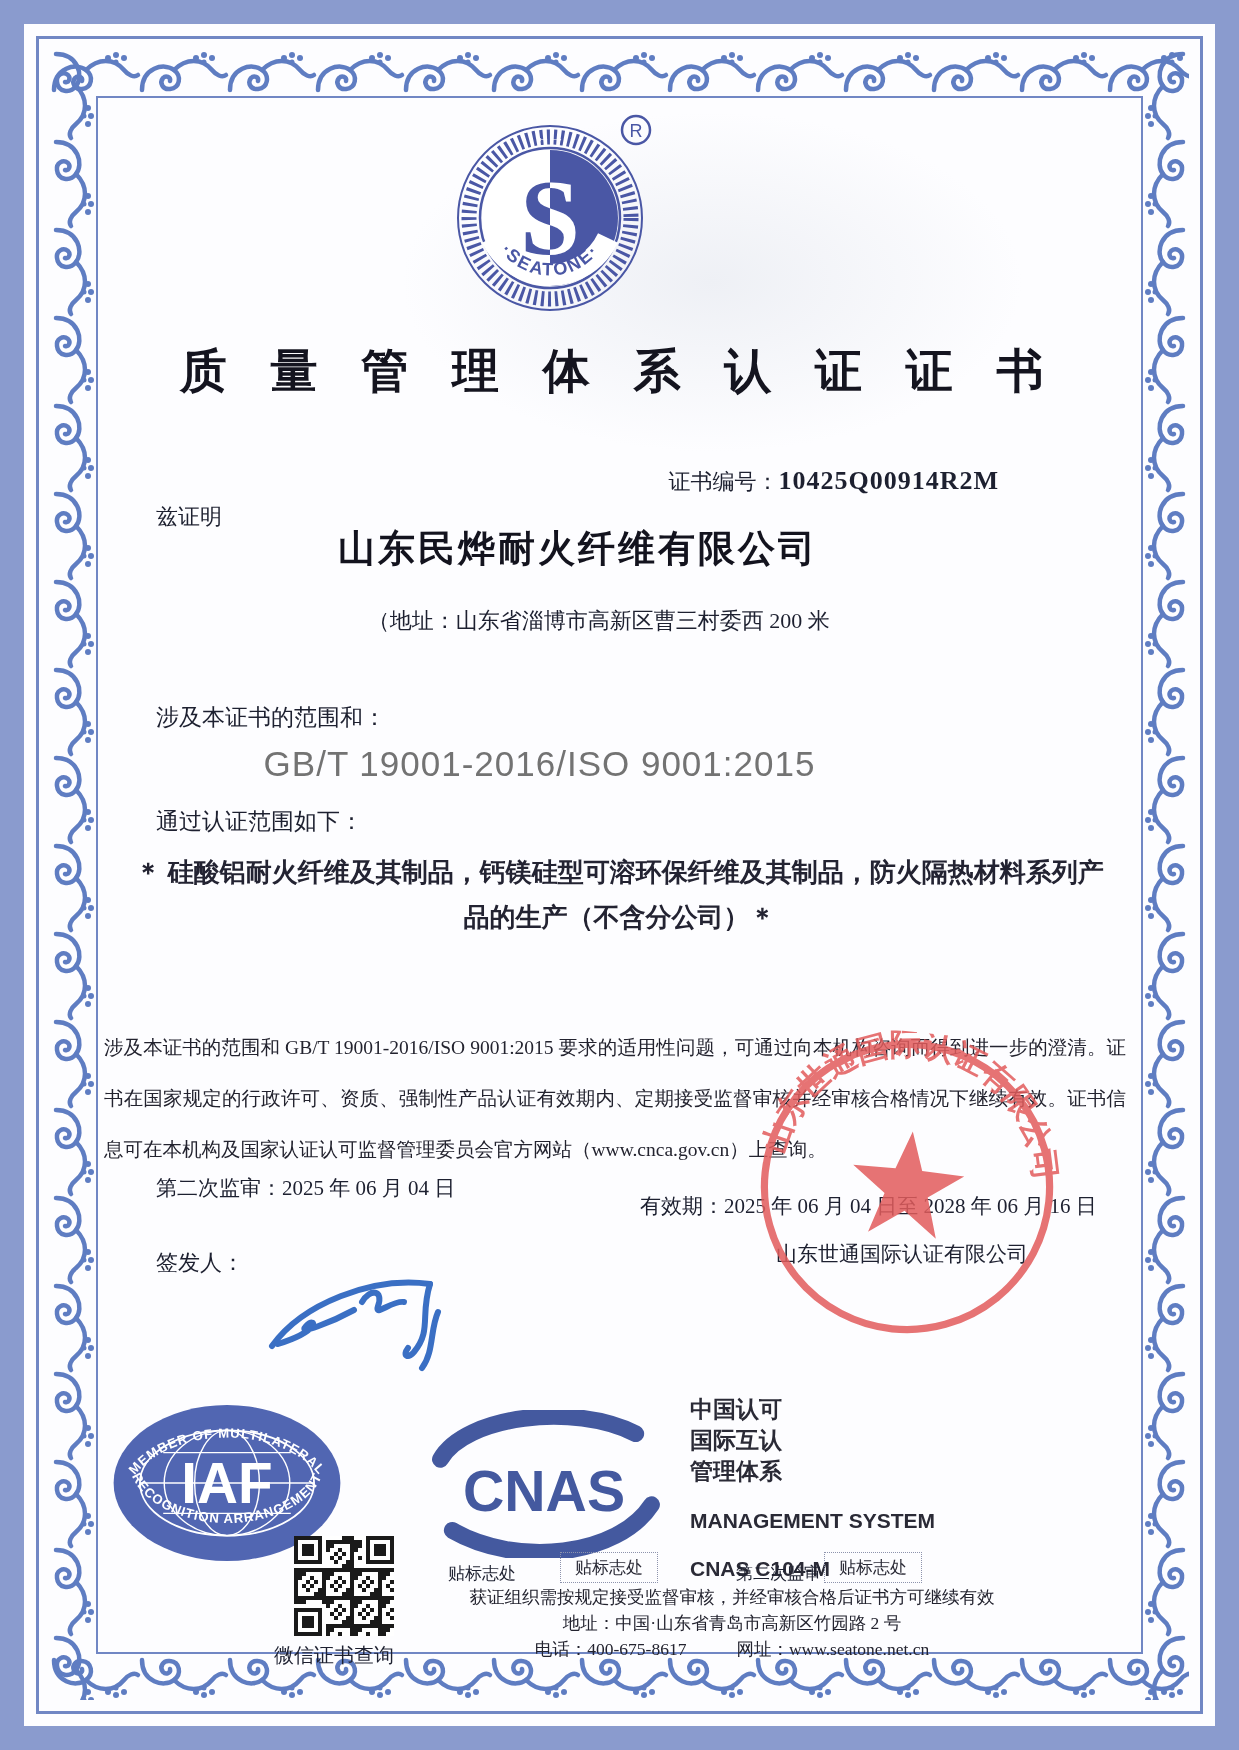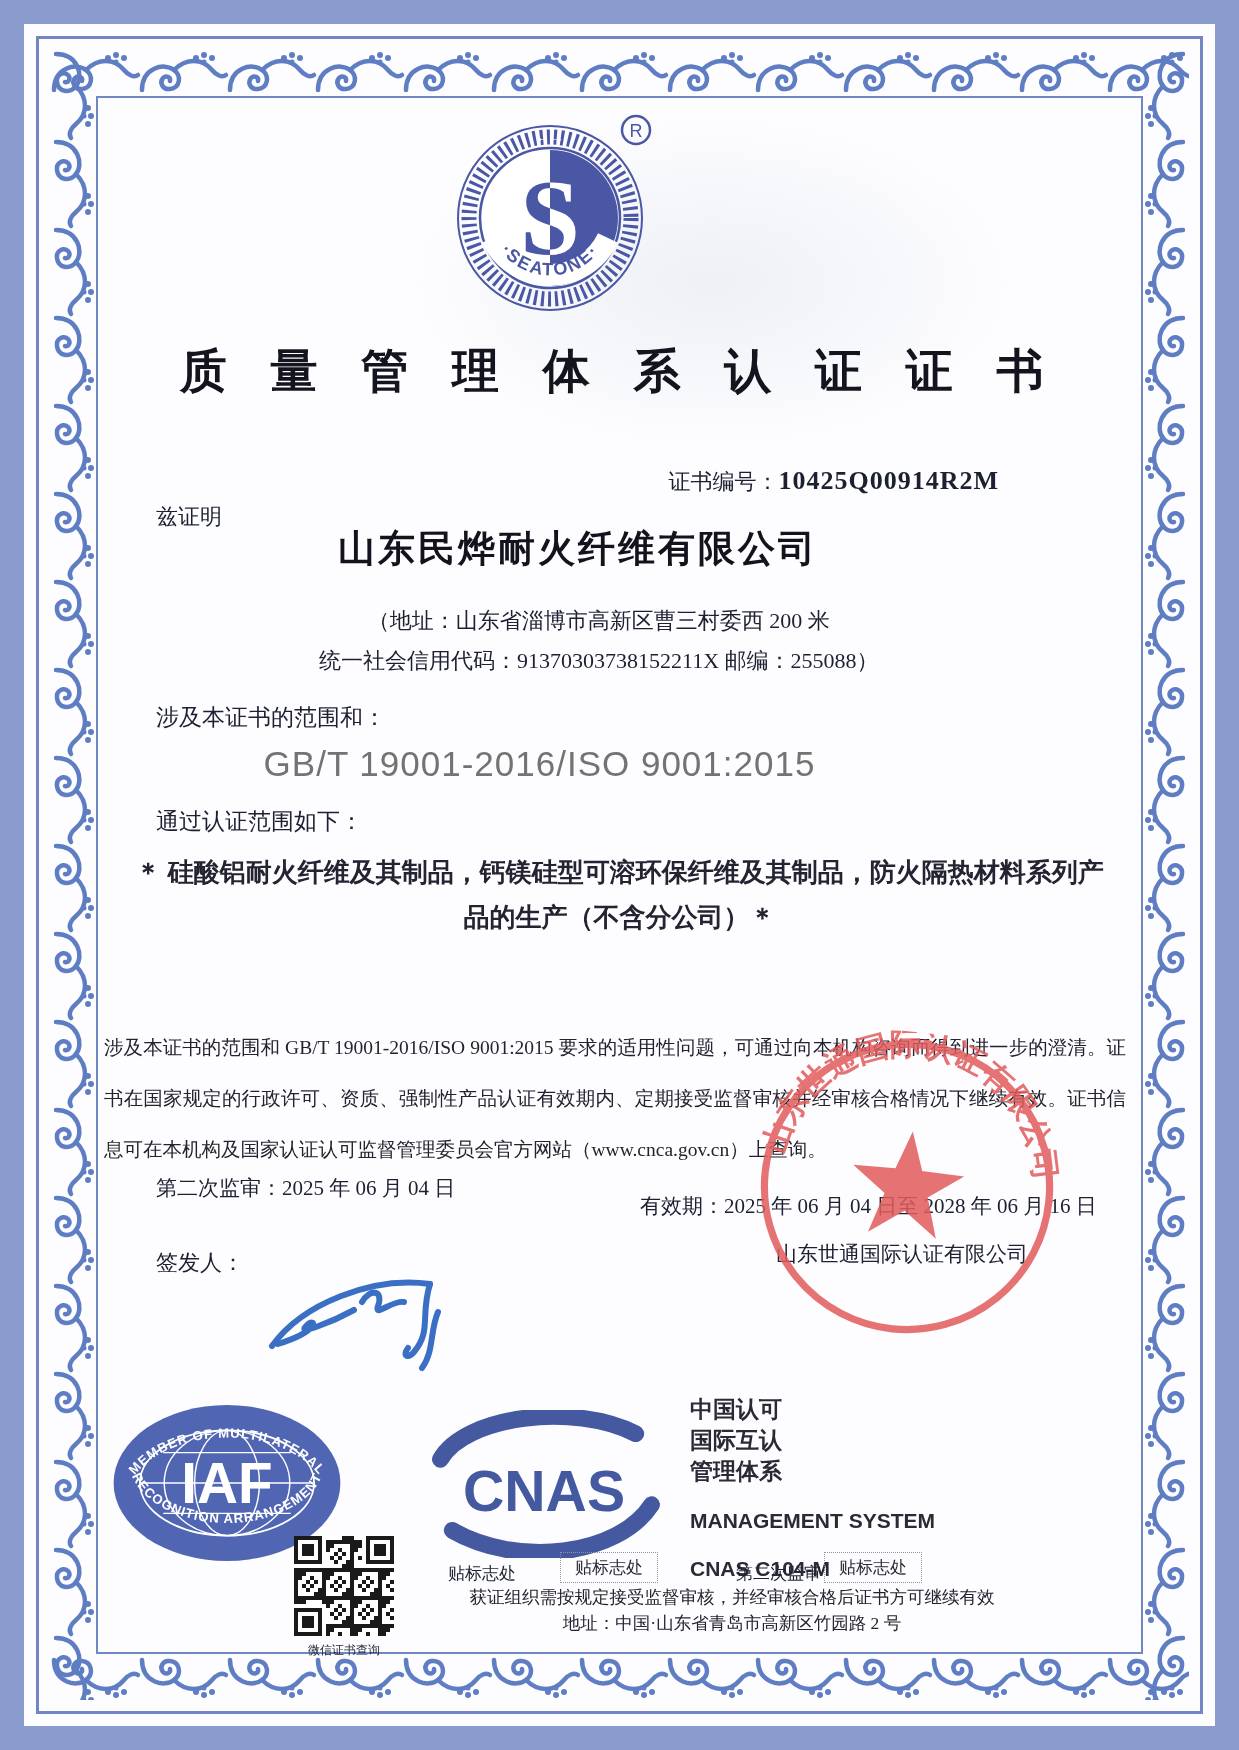--- a/index.html
+++ b/index.html
@@ -41,21 +41,21 @@
   .validity{left:538px;top:1072px;font-size:21px;margin-top:18px;}
   .signer{left:54px;top:1146px;font-size:22px;}
   .signature{left:160px;top:1158px;}
   .issuer{left:600px;top:1138px;width:400px;text-align:center;font-size:21px;}
   .seal{left:650px;top:930px;opacity:.85;transform:rotate(6deg);}
   .iaf{left:6px;top:1300px;}
   .cnas{left:318px;top:1308px;}
   .cnas-text{left:588px;top:1292px;font-size:23px;line-height:31px;font-weight:bold;color:#2a2a36;}
   .cnas-text .en{font-family:"Liberation Sans","DejaVu Sans",sans-serif;font-size:21px;line-height:29px;margin-top:19px;}
   .qr{left:192px;top:1434px;}
-  .qr-label{left:172px;top:1540px;width:140px;text-align:center;font-size:12px;font-family:Liberation Mono, monospace;}
+  .qr-label{left:172px;top:1540px;width:140px;text-align:left;font-size:20px;font-family:Liberation Mono, monospace;}
   .audit-label{top:1460px;font-size:17px;}
   .a1{left:346px}.a2{left:634px}
   .sticker-box{top:1450px;font-size:17px;border:1px dotted #8d93ad;padding:3px 14px;color:#2a2a36;}
   .b1{left:458px}.b2{left:722px}
   .footer-center{left:210px;top:1482px;width:840px;text-align:center;font-size:17.5px;line-height:26px;color:#23232f;}
   .footer-center .row{margin-bottom:0px;}
   .gap{display:inline-block;width:50px;}
   .hidden-defs{position:absolute;width:0;height:0;}
 </style>
 </head>
@@ -186,21 +186,20 @@
 
     <div class="abs title">质 量 管 理 体 系 认 证 证 书</div>
 
     <div class="abs certno-row">
       <span>证书编号：</span><span class="certno">10425Q00914R2M</span>
     </div>
 
     <div class="abs certify">兹证明</div>
     <div class="abs company">山东民烨耐火纤维有限公司</div>
     <div class="abs addr1">（地址：山东省淄博市高新区曹三村委西 200 米</div>
-    <div class="abs addr2">统一社会信用代码：91370303738152211X 邮编：255088）</div>
 
     <div class="abs stdlabel">涉及本证书的范围和：</div>
     <div class="abs standard">GB/T 19001-2016/ISO 9001:2015</div>
 
     <div class="abs scopelabel">通过认证范围如下：</div>
     <div class="abs scope">＊ 硅酸铝耐火纤维及其制品，钙镁硅型可溶环保纤维及其制品，防火隔热材料系列产品的生产（不含分公司）＊</div>
 
     <div class="abs terms">涉及本证书的范围和 GB/T 19001-2016/ISO 9001:2015 要求的适用性问题，可通过向本机构咨询而得到进一步的澄清。证书在国家规定的行政许可、资质、强制性产品认证有效期内、定期接受监督审核并经审核合格情况下继续有效。证书信息可在本机构及国家认证认可监督管理委员会官方网站（www.cnca.gov.cn）上查询。</div>
 
     <div class="abs issue">
@@ -509,16 +508,19 @@
     <div class="abs qr-label">微信证书查询</div>
 
     <div class="abs audit-label a1">贴标志处</div>
     <div class="abs sticker-box b1">贴标志处</div>
     <div class="abs audit-label a2">第二次监审</div>
     <div class="abs sticker-box b2">贴标志处</div>
 
     <div class="abs footer-center">
       <div class="row">获证组织需按规定接受监督审核，并经审核合格后证书方可继续有效</div>
       <div class="row">地址：中国·山东省青岛市高新区竹园路 2 号</div>
+      <div class="row">
+        <span>电话：400-675-8617</span><span class="gap"></span><span>网址：www.seatone.net.cn</span>
+      </div>
     </div>
 
   </div>
 </div>
 
 </body></html>

